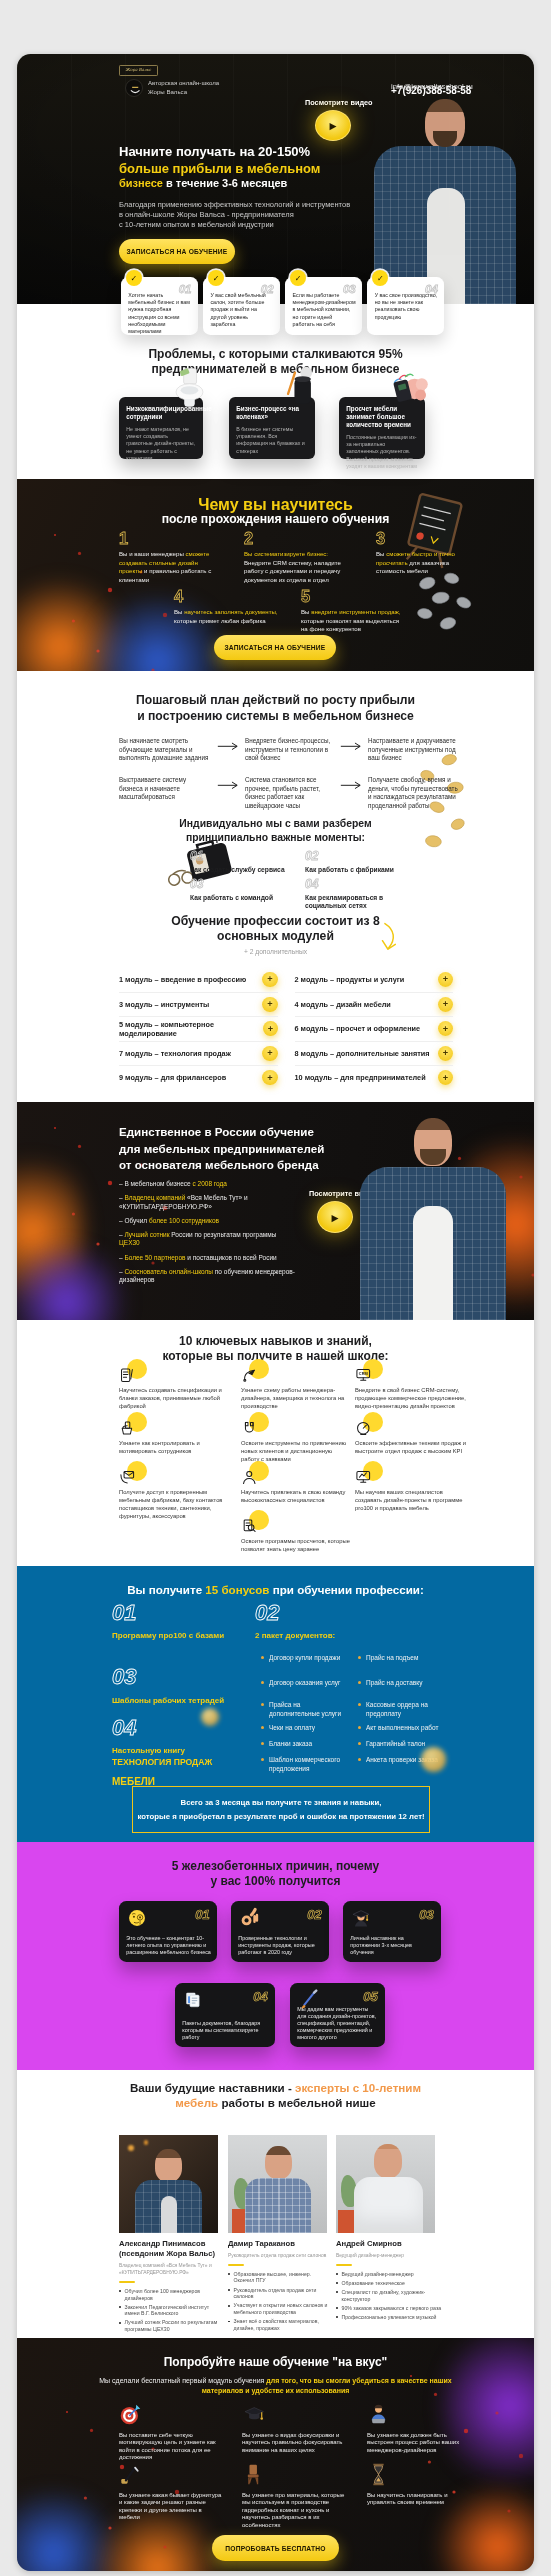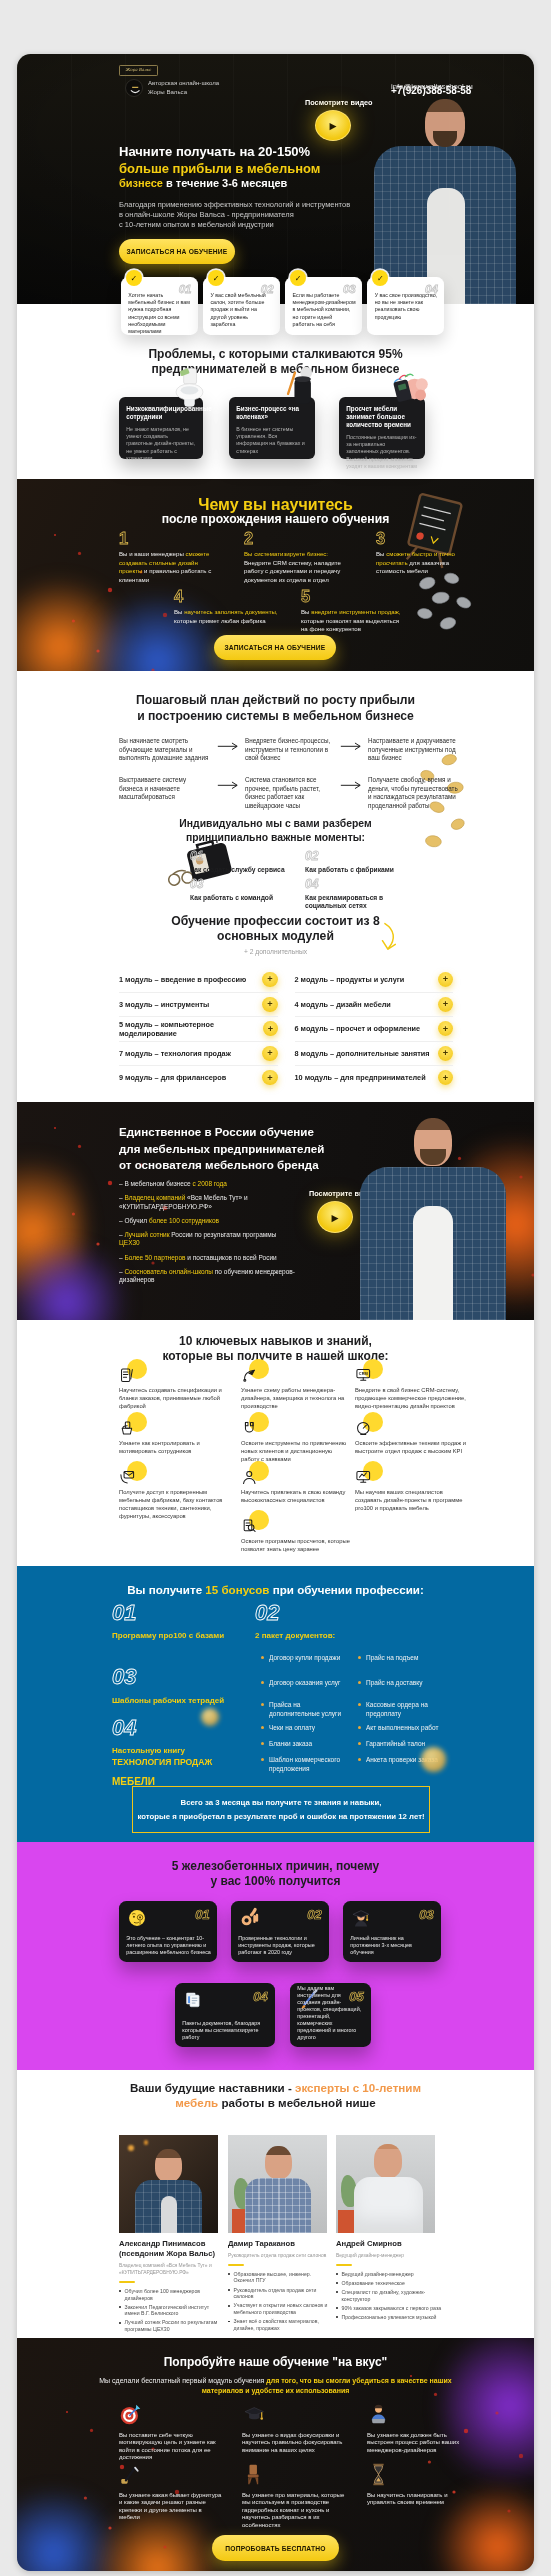--- a/index.html
+++ b/index.html
@@ -648,21 +648,21 @@
     <div class="rcard" style="left:158px;top:141px;width:100px;height:64px">
       <span><svg width="22" height="22" viewBox="0 0 36 36">
             <rect x="7" y="6" width="15" height="19" rx="2" fill="#e9edf2"></rect>
             <rect x="13" y="10" width="15" height="19" rx="2" fill="#f7f9fb" stroke="#c9d2dc"></rect>
             <path d="M16 15h9M16 19h9M16 23h6" stroke="#8fa3b8" stroke-width="1.4"></path>
             <rect x="10" y="12" width="3" height="11" fill="#4f8fe8"></rect>
           </svg></span>
       <div class="n">04</div>
       <div class="tx">Пакеты документов, благодаря которым вы систематизируете работу</div>
     </div>
-    <div class="rcard" style="left:273px;top:141px;width:81px;height:64px">
+    <div class="rcard" style="left:273px;top:141px;width:95px;height:64px">
       <span><svg width="22" height="22" viewBox="0 0 36 36">
             <path d="M12 26L28 6" stroke="#4F74D6" stroke-width="3.4" stroke-linecap="round"></path>
             <path d="M28 6l3.5-3.5" stroke="#b9c2d6" stroke-width="4" stroke-linecap="round"></path>
             <path d="M12 26c-3 1-4.5 3.5-4.5 6.5 3 0 5.5-1.5 6.5-4.5z" fill="#E8933A"></path>
           </svg></span>
       <div class="n">05</div>
       <div class="tx">Мы дадим вам инструменты для создания дизайн-проектов, спецификаций, презентаций, коммерческих предложений и многого другого</div>
     </div>
   </div>
 

